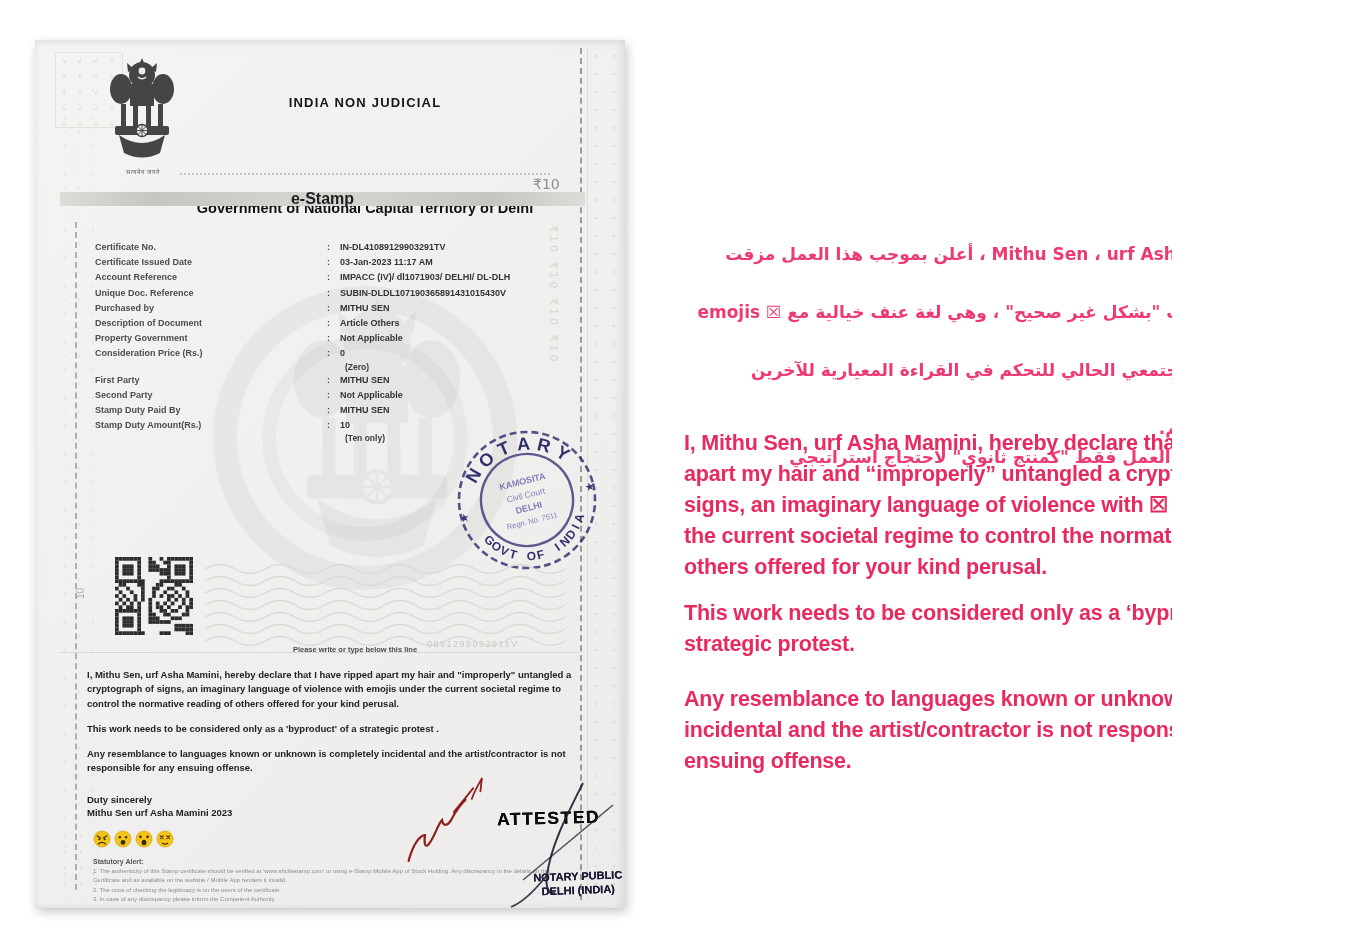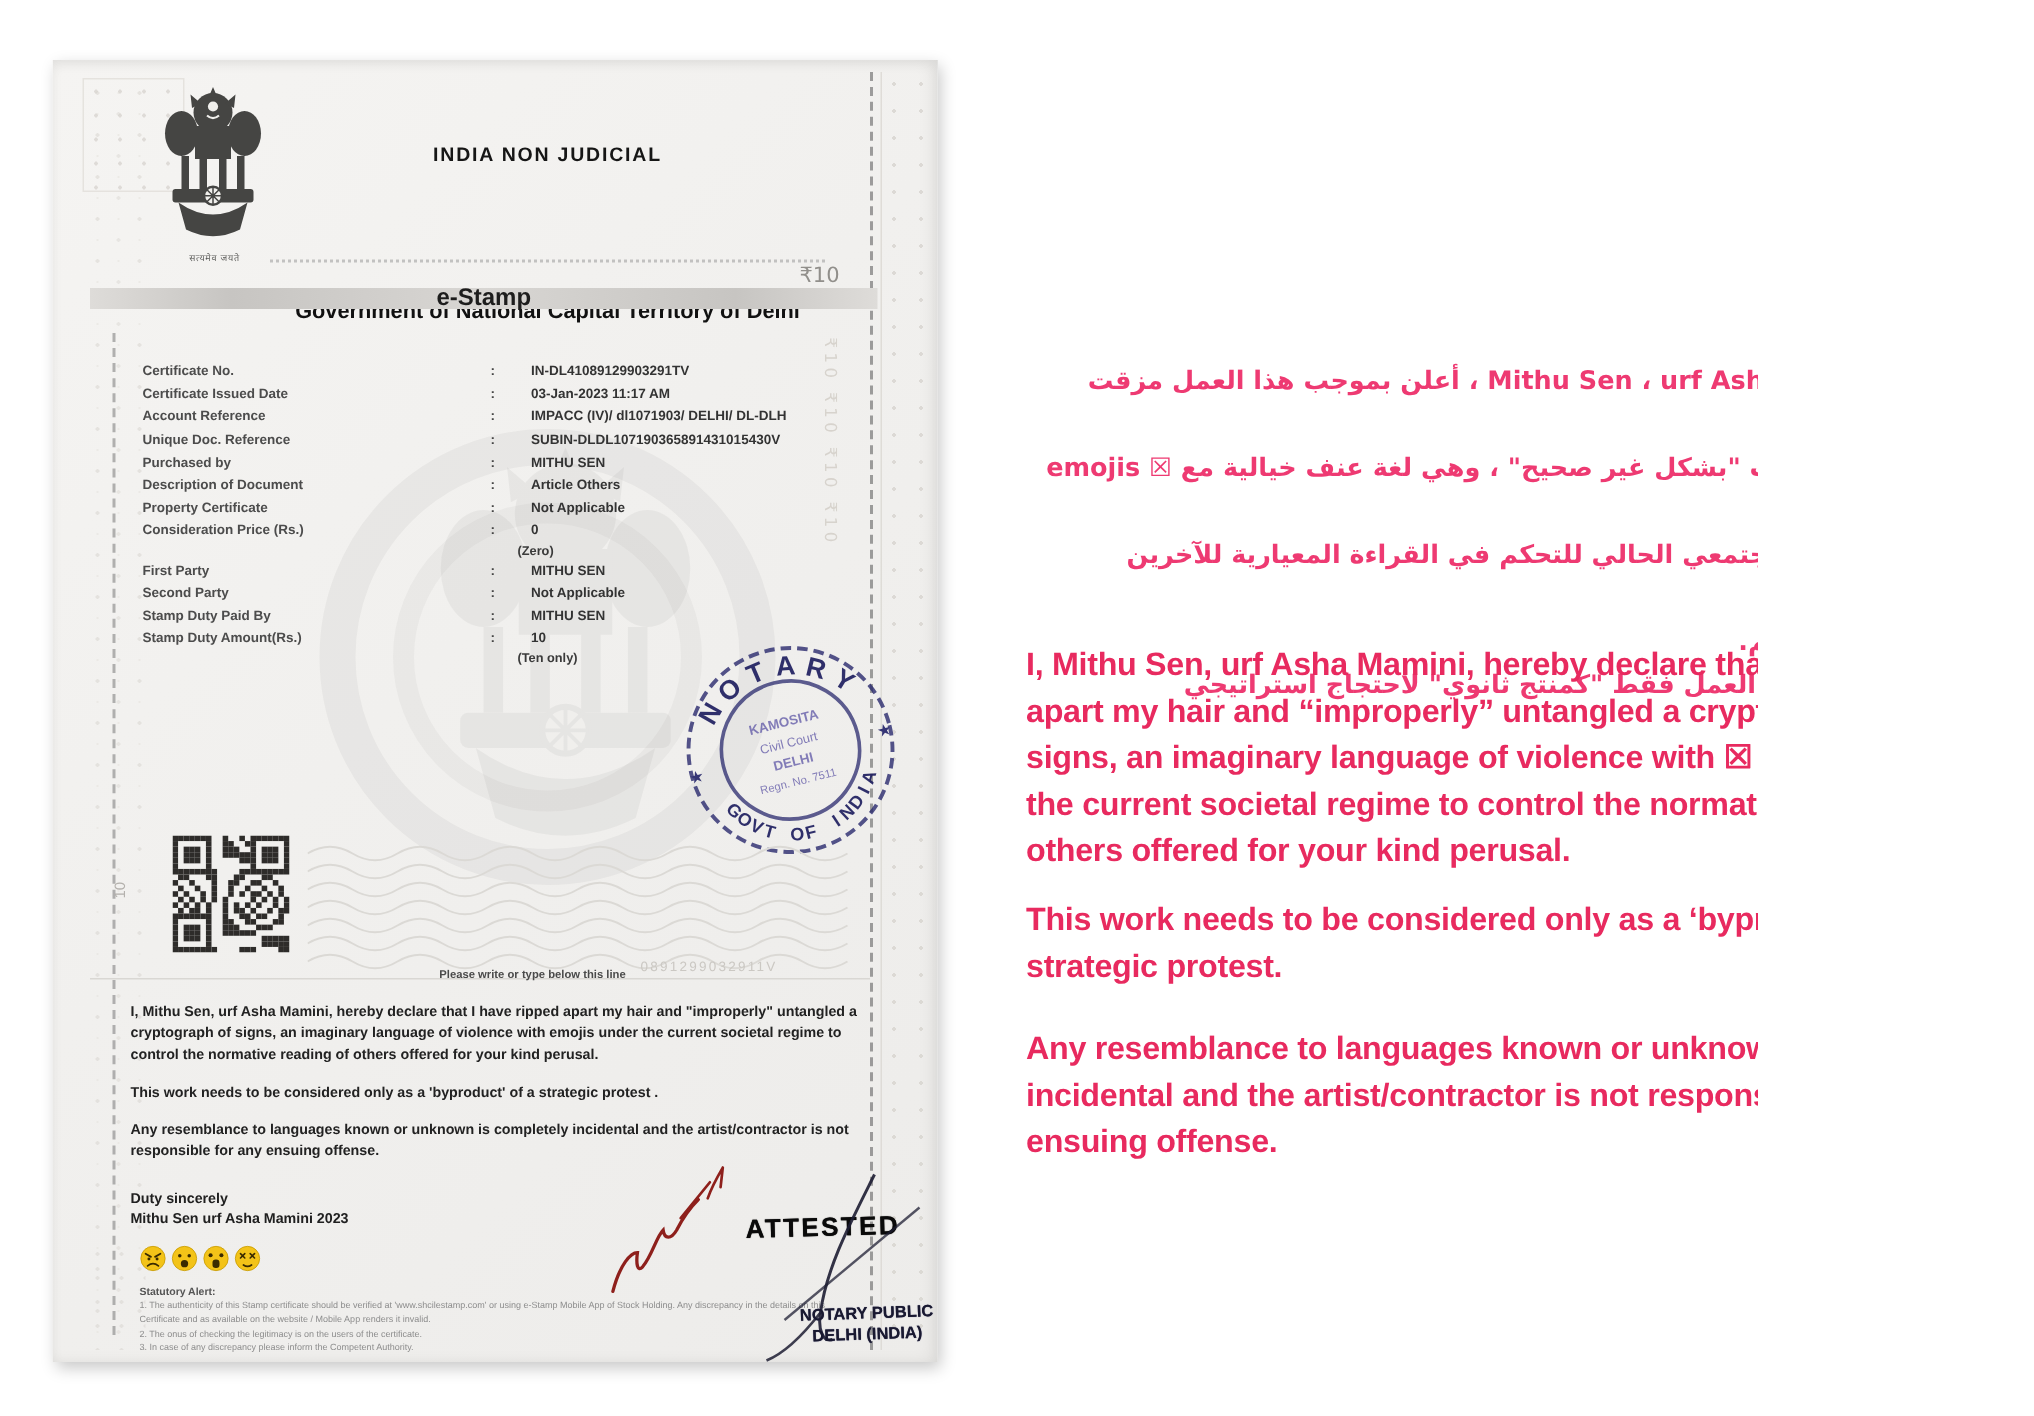--- a/index.html
+++ b/index.html
@@ -37,21 +37,21 @@
                font-size:11px;letter-spacing:3px;color:#d7d3cd;font-family:"DejaVu Sans",sans-serif;}
   .banner{position:absolute;left:25px;top:152px;width:525px;height:14px;line-height:14px;text-align:center;
           font-size:16px;font-weight:800;color:#1d1d1d;
           background:linear-gradient(90deg,#dedcd9,#c7c5c2 18%,#d8d6d3 50%,#c7c5c2 82%,#dedcd9);}
   .wm{position:absolute;left:160px;top:228px;opacity:1;}
   .wm-emblem{position:absolute;left:225px;top:248px;opacity:.055;transform:scale(2.6);transform-origin:top left;}
   .fields{position:absolute;left:60px;top:200px;width:480px;font-size:9px;color:#3f3f3f;}
   .frow{display:flex;line-height:15.2px;}
   .flabel{width:232px;font-weight:600;color:#4c4c4c;}
   .fcolon{width:13px;font-weight:700;color:#444;}
-  .fvalue{flex:1;font-weight:700;color:#333;margin-left:14px;}
+  .fvalue{flex:1;font-weight:700;color:#333;}
   .fsub{padding-left:250px;line-height:11px;font-size:8.5px;font-weight:700;color:#3a3a3a;}
   .qr{position:absolute;left:80px;top:517px;}
   .qr rect{fill:#2e2c2a;}
   .qr-side{position:absolute;left:40px;top:548px;font-size:10px;color:#b4b1ad;transform:rotate(-90deg);}
   .waves{position:absolute;left:170px;top:517px;}
   .writeline-rule{position:absolute;left:25px;top:612px;width:520px;border-top:1px solid #d9d7d3;}
   .write-note{position:absolute;left:170px;top:605px;width:300px;text-align:center;
               font-size:7.5px;font-weight:700;color:#4a4a4a;background:transparent;}
   .ghost-num{position:absolute;left:392px;top:599px;font-size:9px;letter-spacing:1.5px;color:#cbc8c3;}
   .decl{position:absolute;left:52px;top:628px;width:508px;font-size:9.5px;font-weight:700;
@@ -156,21 +156,21 @@
           <span class="flabel">Purchased by</span>
           <span class="fcolon">:</span>
           <span class="fvalue">MITHU SEN</span>
         </div>
       <div class="frow">
           <span class="flabel">Description of Document</span>
           <span class="fcolon">:</span>
           <span class="fvalue">Article  Others</span>
         </div>
       <div class="frow">
-          <span class="flabel">Property Certificate</span>
+          <span class="flabel">Property Government</span>
           <span class="fcolon">:</span>
           <span class="fvalue">Not Applicable</span>
         </div>
       <div class="frow">
           <span class="flabel">Consideration Price (Rs.)</span>
           <span class="fcolon">:</span>
           <span class="fvalue">0</span>
         </div>
       <div class="fsub">(Zero)</div>
       <div class="frow">

